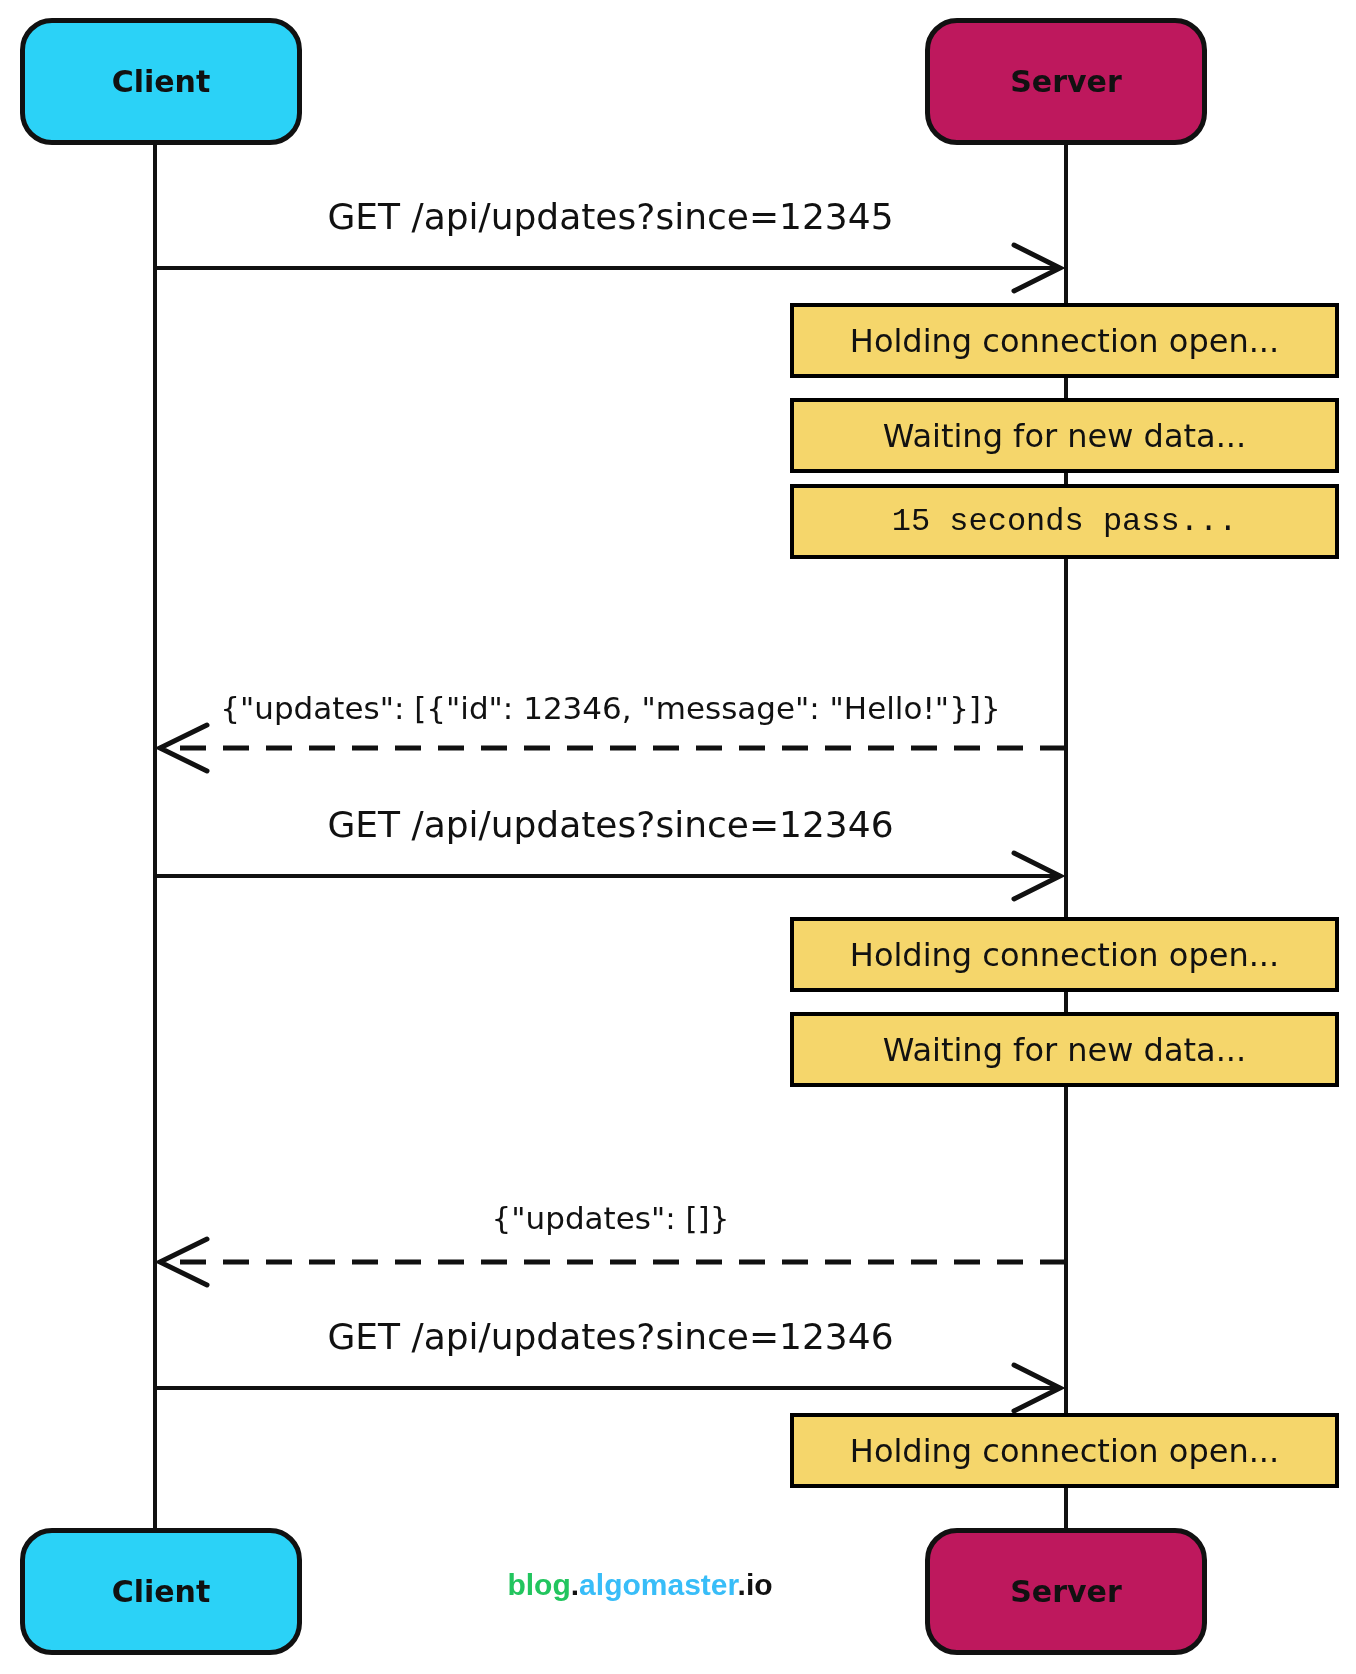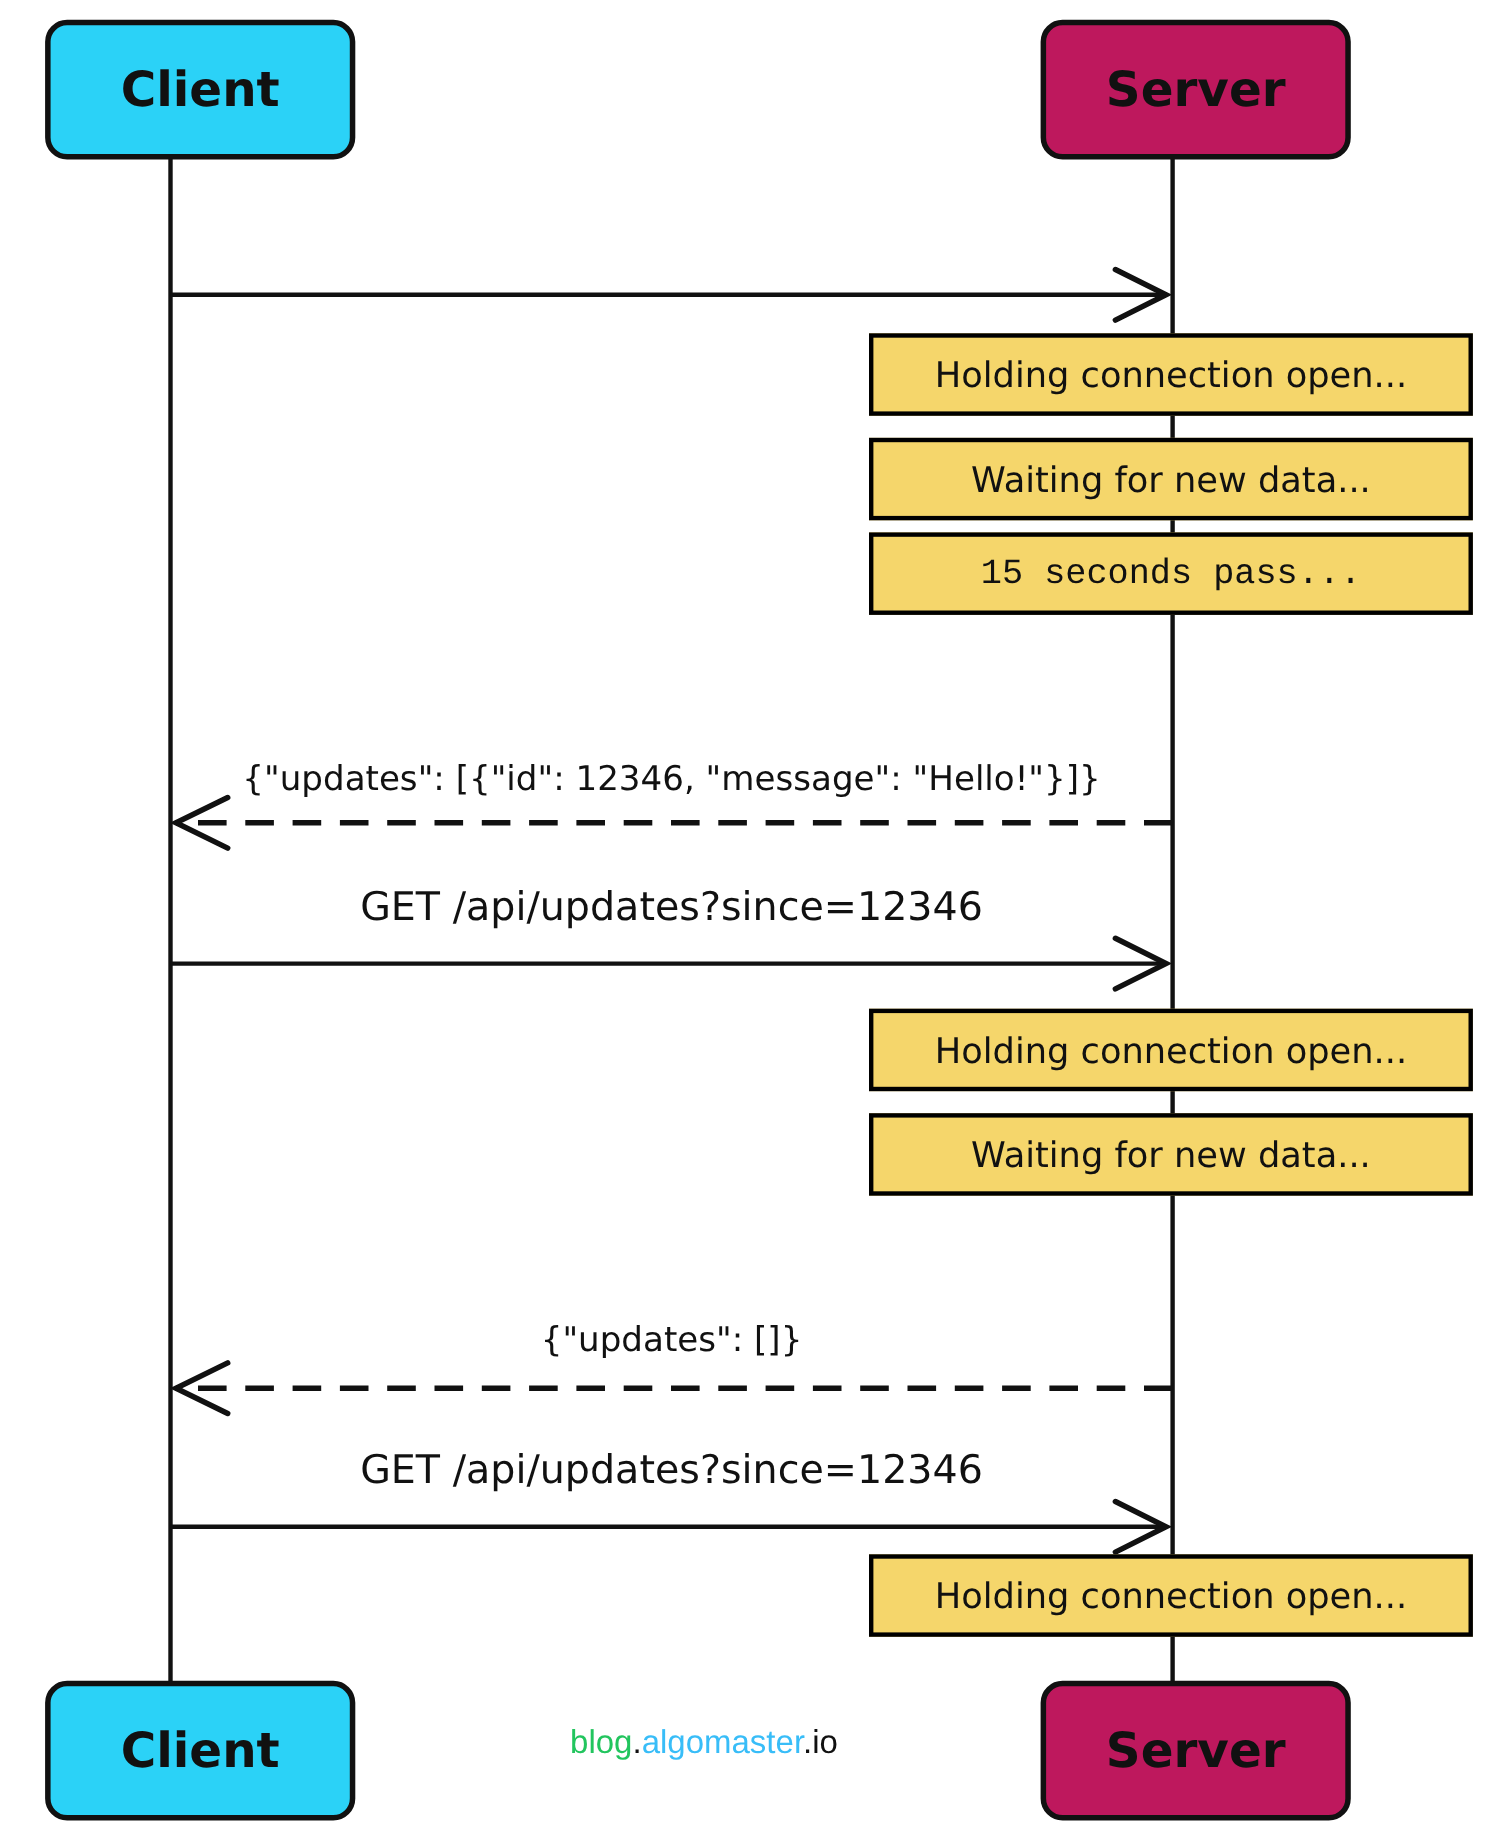--- a/index.html
+++ b/index.html
@@ -16,29 +16,28 @@
     left: 0; top: 0;
     width: 1356px; height: 1674px;
     z-index: 1;
   }
   .actor {
     position: absolute;
     width: 282px;
     height: 127px;
     box-sizing: border-box;
     border: 5px solid #111111;
-    border-radius: 20px;
+    border-radius: 32px;
     display: flex;
     align-items: center;
     justify-content: center;
-    font-size: 44px;
+    font-size: 30px;
     font-weight: 600;
     color: #111111;
     z-index: 3;
-    margin-left: 21px;
   }
   .actor.client { background: #2bd2f7; }
   .actor.server { background: #be185d; }
   .note {
     position: absolute;
     left: 790px;
     width: 549px;
     height: 75px;
     box-sizing: border-box;
     background: #f5d66b;
@@ -62,21 +61,21 @@
   }
   .msg-label.req { font-size: 36px; }
   .msg-label.res { font-size: 31px; }
   #footer {
     position: absolute;
     left: 460px;
     top: 1568px;
     width: 360px;
     text-align: center;
     font-family: "Liberation Sans", sans-serif;
-    font-weight: normal;
+    font-weight: bold;
     font-size: 30px;
     z-index: 2;
     white-space: nowrap;
   }
   #footer .f-blog { color: #22c55e; }
   #footer .f-dot  { color: #111111; }
   #footer .f-site { color: #38bdf8; }
   #footer .f-tld  { color: #111111; }
 </style>
 </head>
@@ -121,20 +120,21 @@
   <div class="actor server" style="left:925px; top:18px;">
     <span>Server</span>
   </div>
   <div class="actor client" style="left:20px; top:1528px;">
     <span>Client</span>
   </div>
   <div class="actor server" style="left:925px; top:1528px;">
     <span>Server</span>
   </div>
 
+  <div class="msg-label req" style="top:196px;">GET /api/updates?since=12345</div>
   <div class="msg-label res" style="top:690px;">{"updates": [{"id": 12346, "message": "Hello!"}]}</div>
   <div class="msg-label req" style="top:804px;">GET /api/updates?since=12346</div>
   <div class="msg-label res" style="top:1200px;">{"updates": []}</div>
   <div class="msg-label req" style="top:1316px;">GET /api/updates?since=12346</div>
 
   <div class="note" style="top:303px;">
     <span>Holding connection open...</span>
   </div>
   <div class="note" style="top:398px;">
     <span>Waiting for new data...</span>

